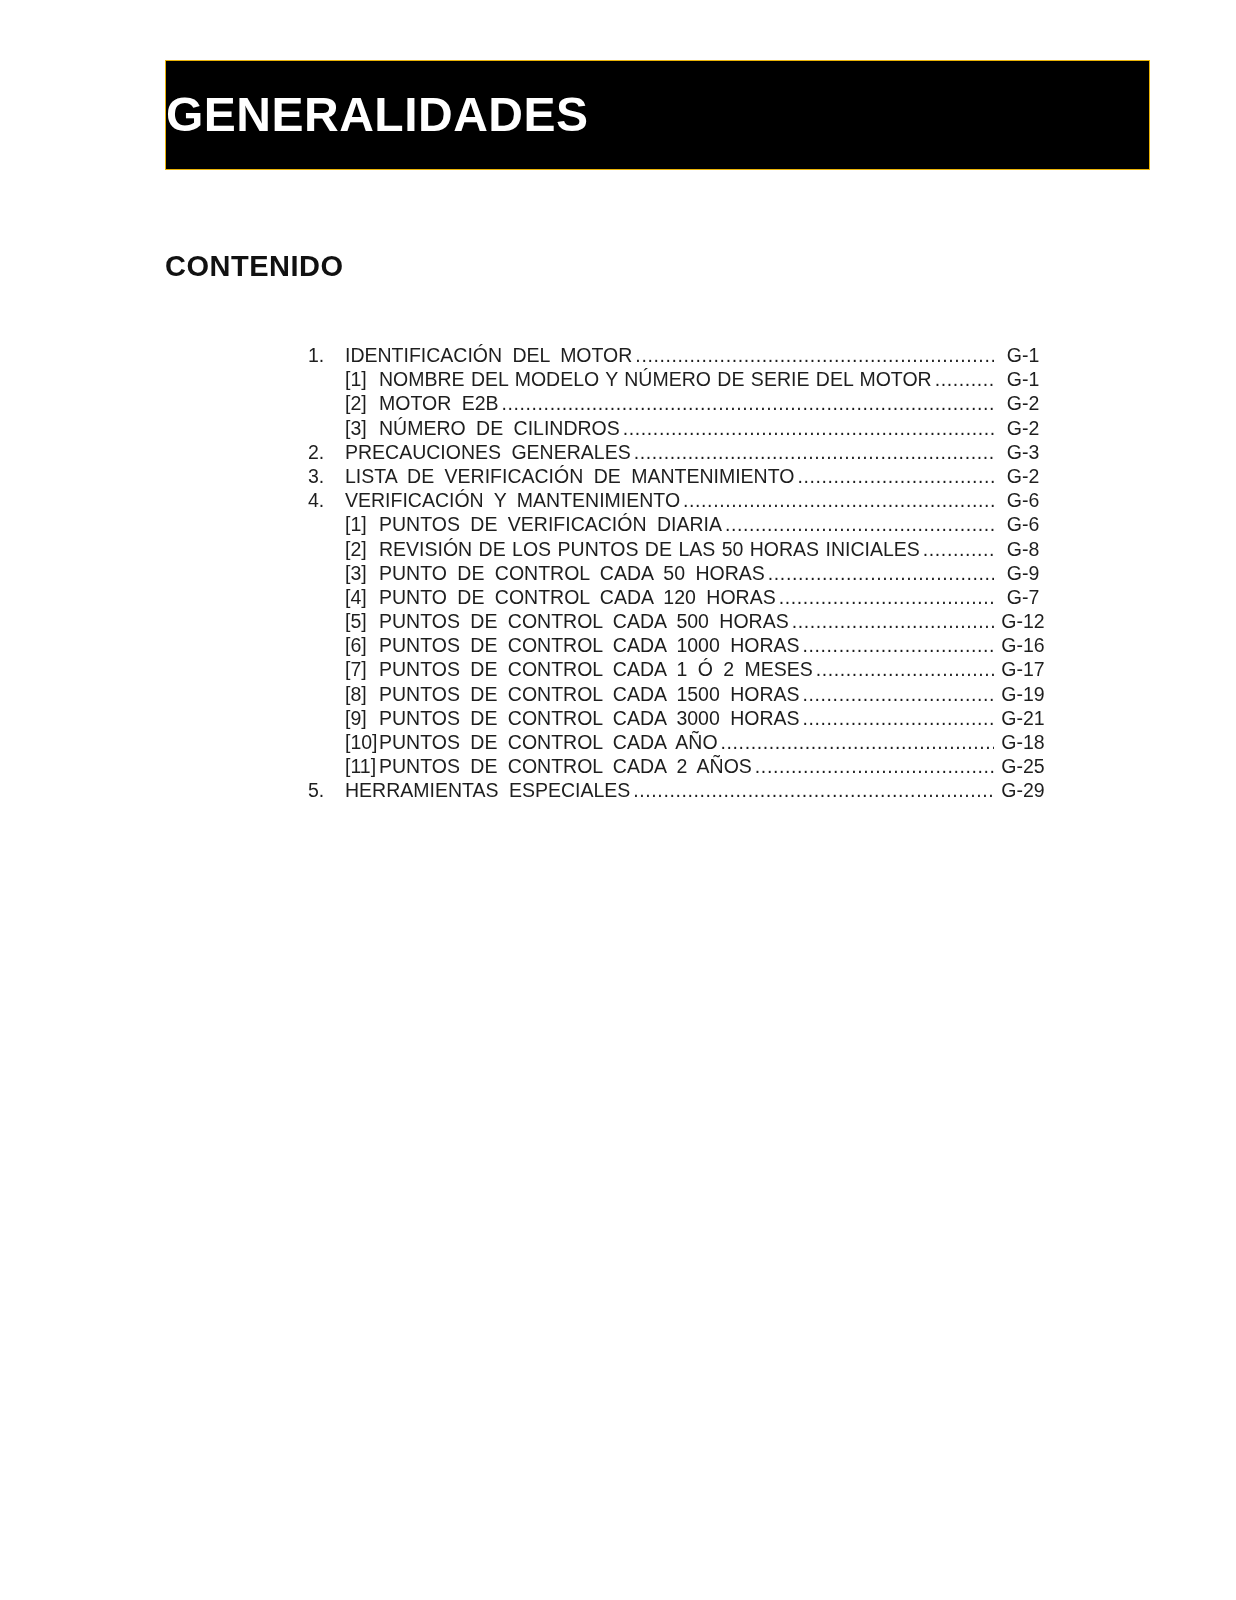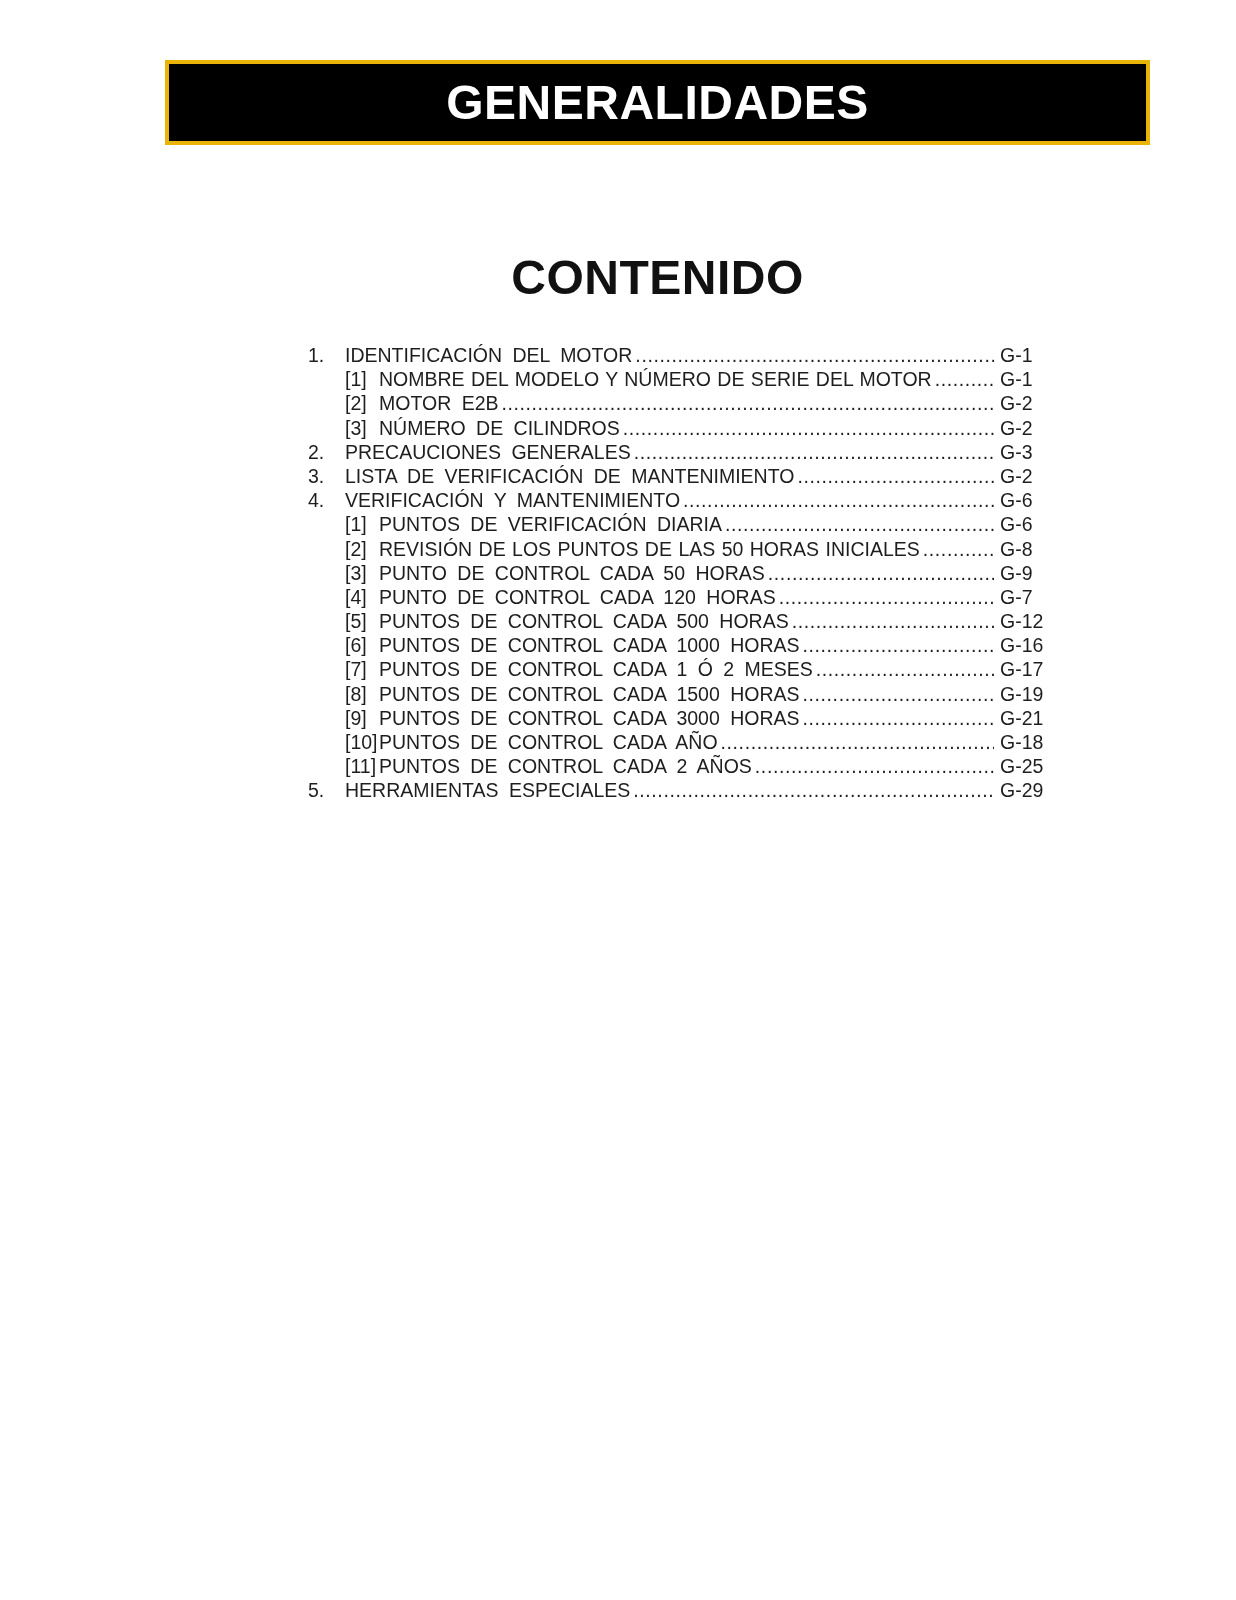--- a/index.html
+++ b/index.html
@@ -15,44 +15,43 @@
     font-family: "Liberation Sans", sans-serif;
     color: #1e1e1e;
   }
 
   
   .banner {
     position: absolute;
     left: 165px;
     top: 60px;
     width: 985px;
-    height: 85px;
+    height: 110px;
     background: #000000;
-    border: 4px solid #eab308;
+    border: 1px solid #eab308;
     box-sizing: border-box;
     display: flex;
     align-items: center;
-    justify-content: center;
+    justify-content: flex-start;
   }
   .banner-title {
     color: #ffffff;
     font-size: 48px;
     font-weight: bold;
     letter-spacing: 0.5px;
     line-height: 1;
   }
 
   
   .contents-heading {
     position: absolute;
     left: 165px;
     top: 250px;
     width: 985px;
-    text-align: center;
-    font-size: 48px;
+    font-size: 29px;
     font-weight: bold;
     letter-spacing: 0.5px;
     color: #111111;
   }
 
   
   .toc {
     position: absolute;
     left: 308px;
     top: 344px;
@@ -94,21 +93,21 @@
     padding-left: 3px;
     color: #1e1e1e;
   }
   .toc-line .leader::after {
     content: "..........................................................................................................................................................................................................................";
     letter-spacing: 0.6px;
   }
   .toc-line .pagenum {
     flex: 0 0 auto;
     min-width: 46px;
-    text-align: left;
+    text-align: center;
     padding-left: 6px;
   }
 
   
   .footer-note {
     position: absolute;
     top: 1632px;
     right: 46px;
     font-size: 21px;
     color: #be185d;

